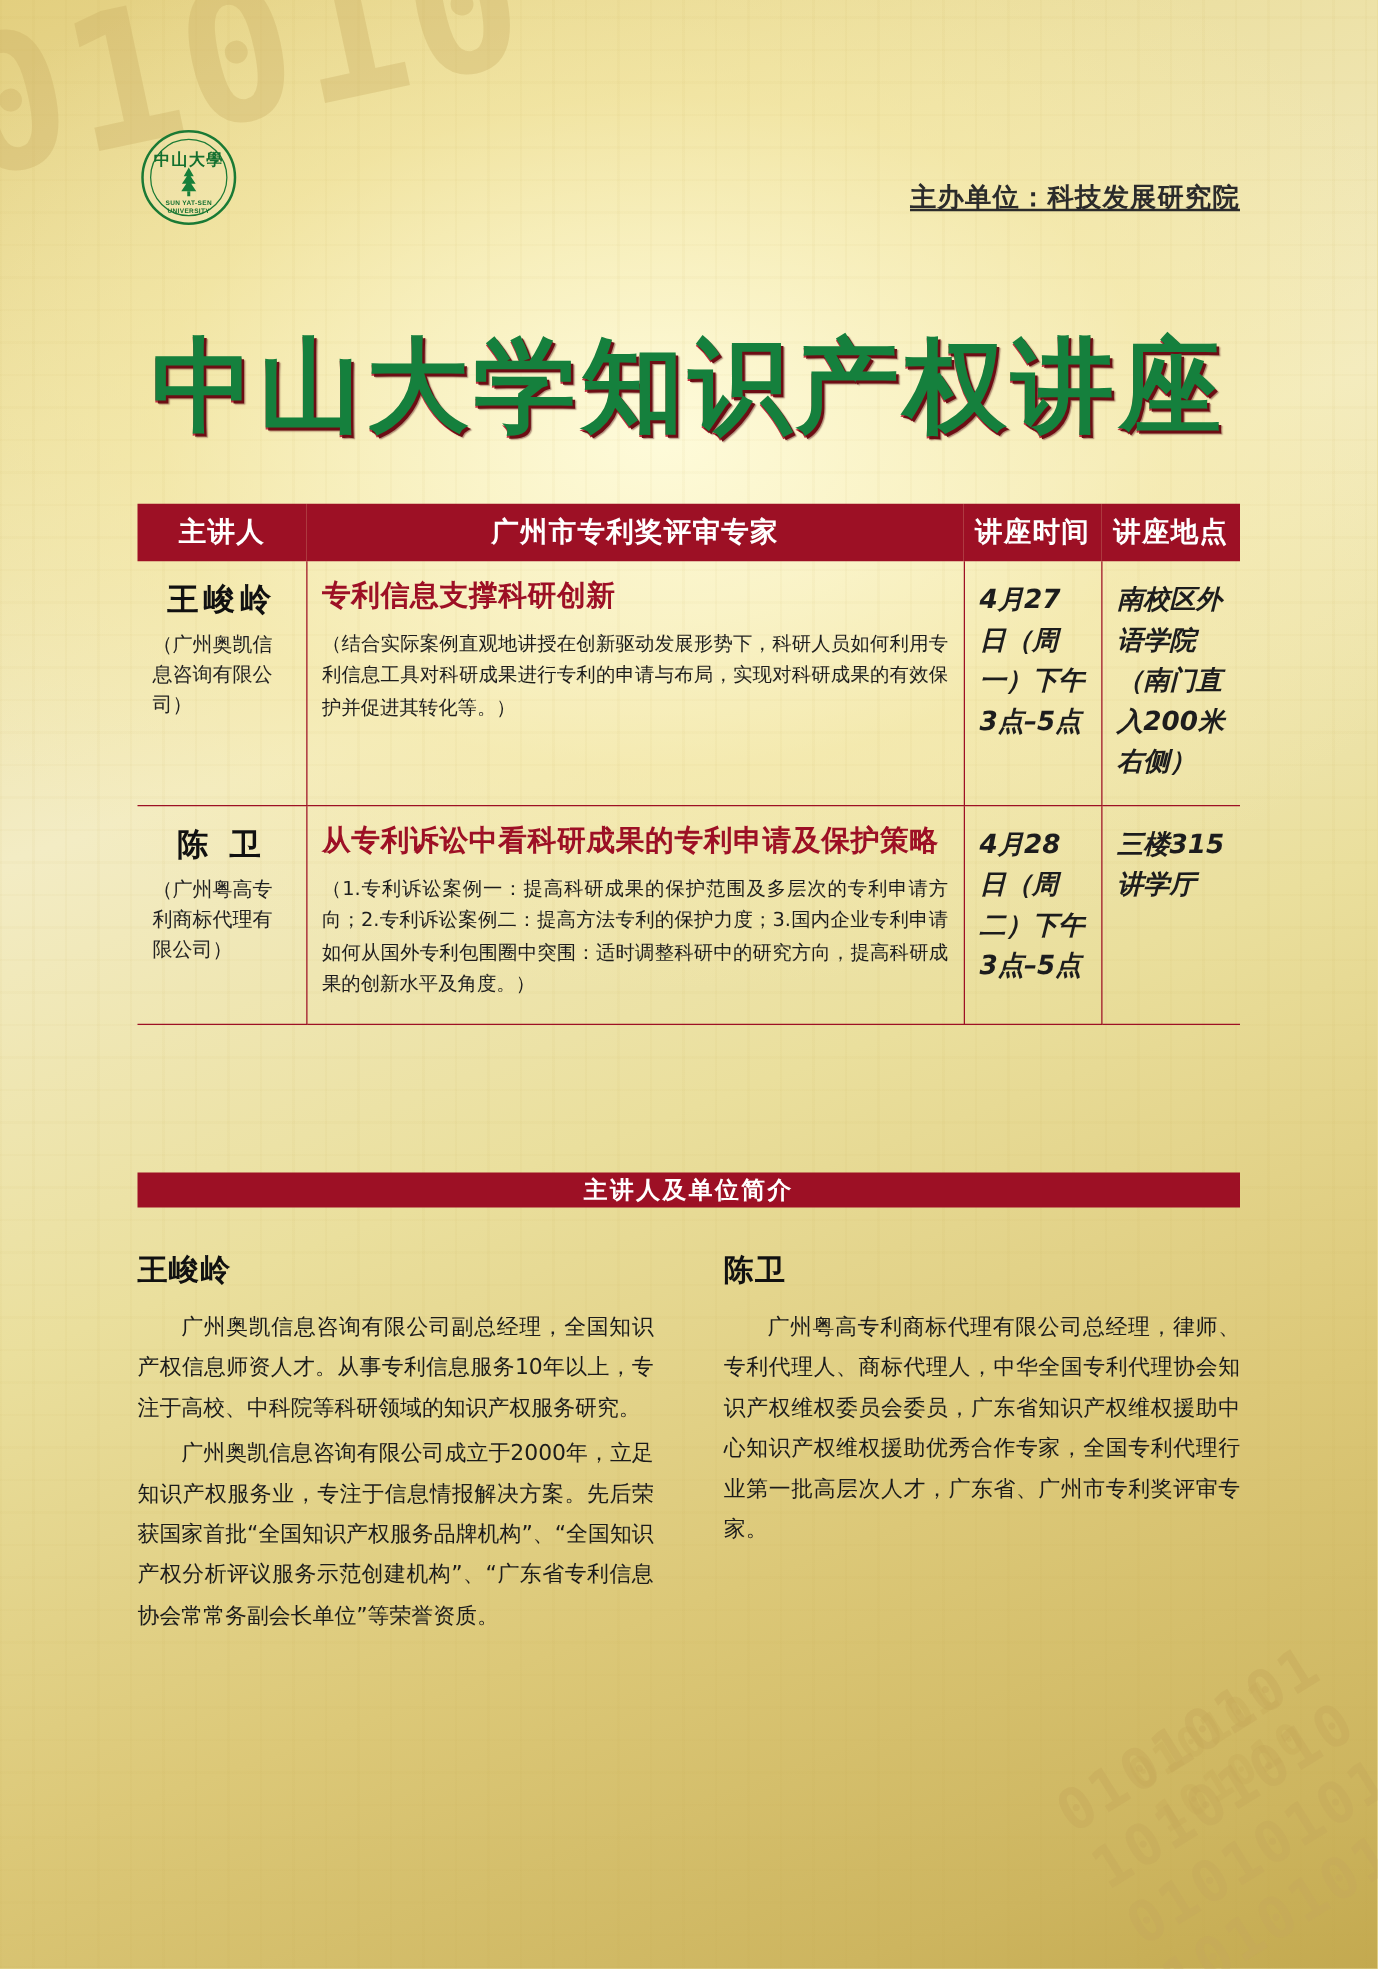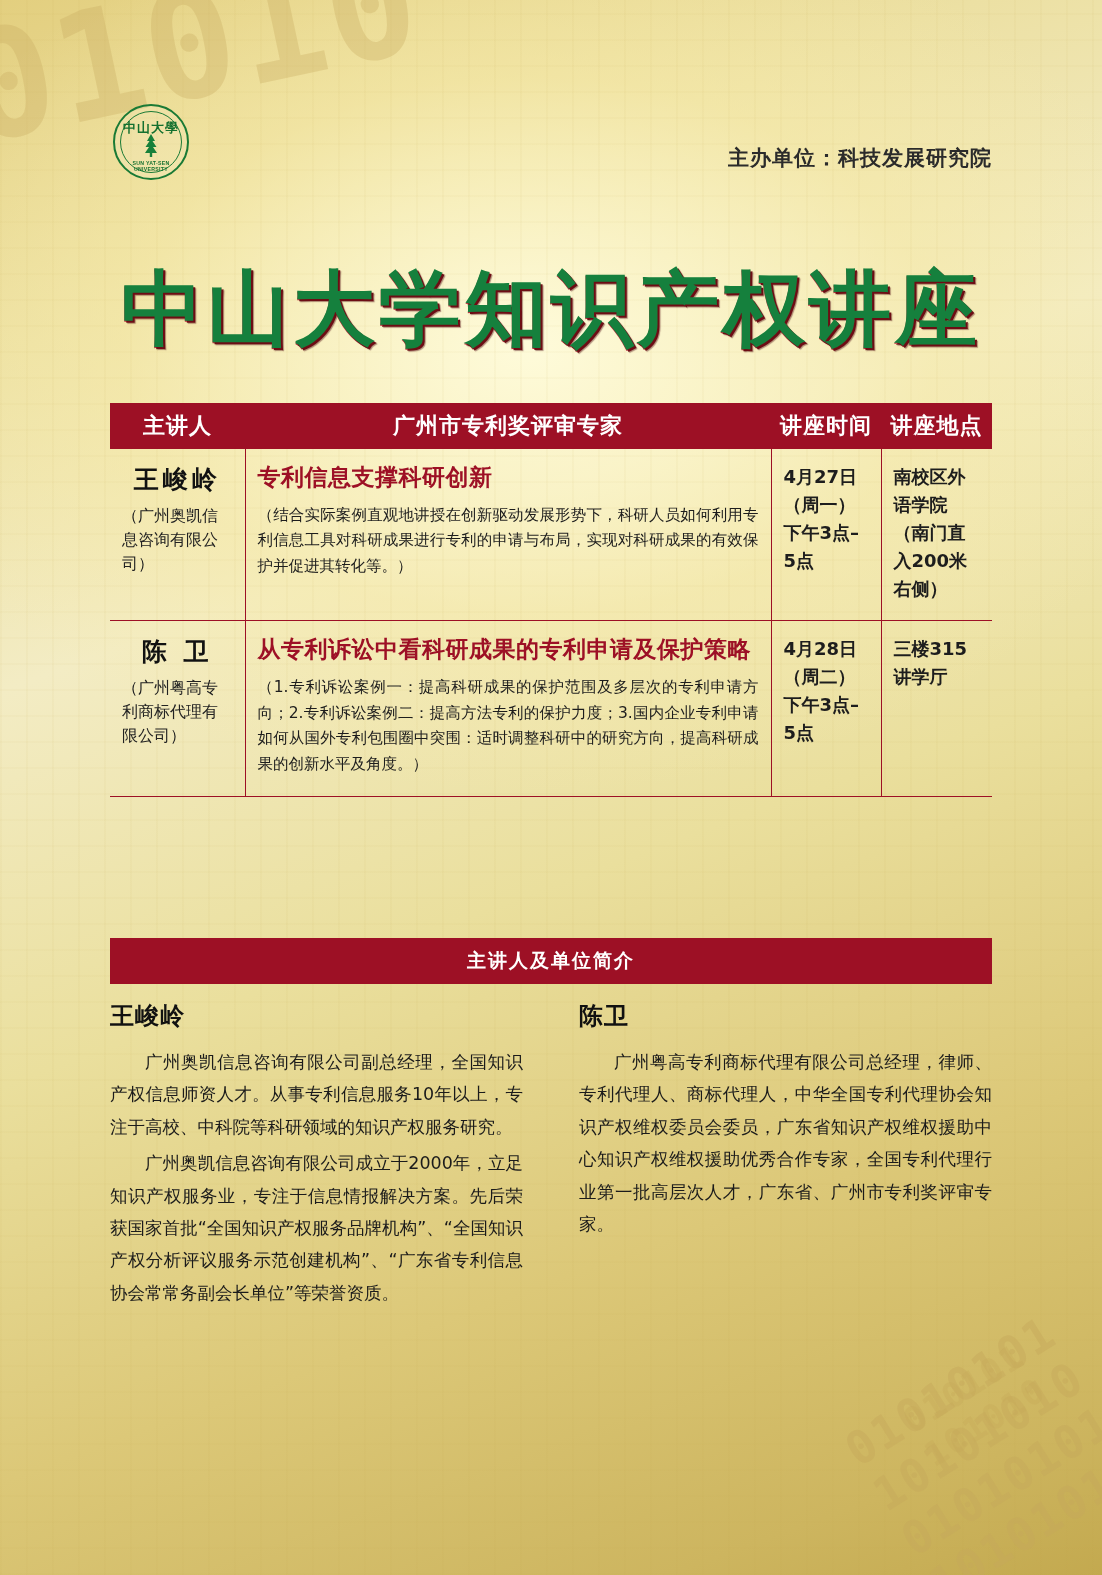--- a/index.html
+++ b/index.html
@@ -148,20 +148,21 @@
   }
   .organizer {
     position: absolute;
     right: 110px;
     top: 40px;
     font-size: 21px;
     font-weight: bold;
     color: #2b2b2b;
     letter-spacing: 1px;
     font-family: "DejaVu Sans", sans-serif;
+    text-decoration: underline;
   }
 
   
   .main-title {
     position: absolute;
     top: 255px;
     left: 0;
     width: 100%;
     text-align: center;
     font-family: "DejaVu Sans", sans-serif;
@@ -229,33 +230,34 @@
     margin-bottom: 10px;
     letter-spacing: 0.5px;
   }
   .topic-desc {
     font-size: 15.5px;
     line-height: 1.65;
     color: #1d1d1d;
     text-align: justify;
   }
   .time-cell, .place-cell {
-    font-size: 18px;
+    font-size: 21px;
     font-weight: bold;
     line-height: 1.55;
     color: #111;
+    font-style: italic;
   }
 
   
   .bio-bar {
     position: absolute;
     top: 938px;
     left: 110px;
     width: 882px;
-    height: 46px;
+    height: 28px;
     background: #9d1025;
     color: #fff;
     font-size: 19px;
     font-weight: bold;
     letter-spacing: 2px;
     display: flex;
     align-items: center;
     justify-content: center;
     font-family: "DejaVu Sans", sans-serif;
   }

